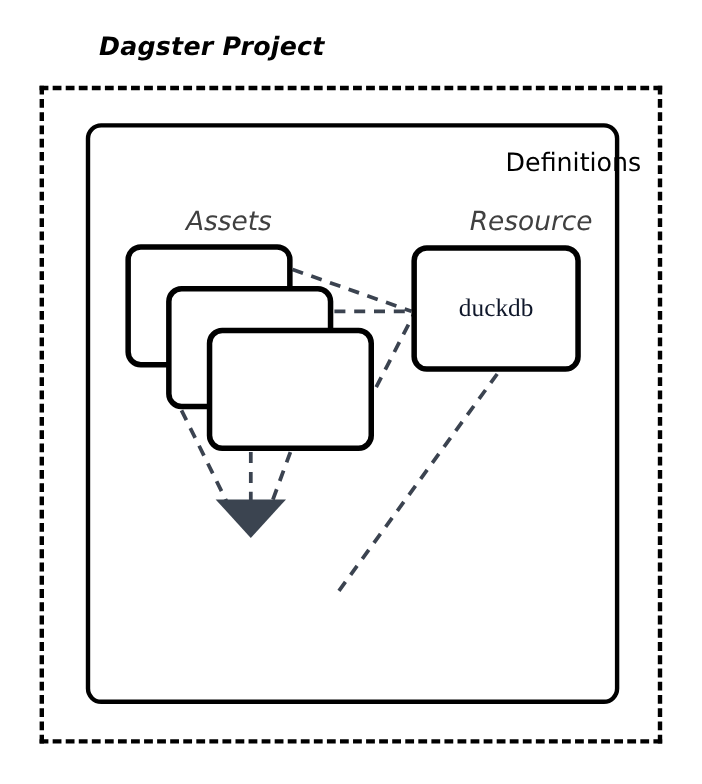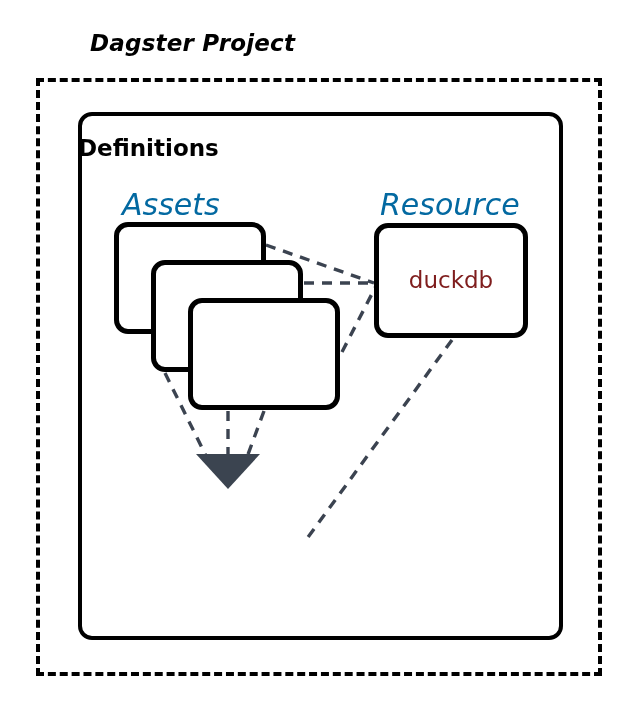--- a/index.html
+++ b/index.html
@@ -58,53 +58,54 @@
     border-radius: 14px;
     box-sizing: border-box;
     background: transparent;
   }
 
   .definitions-title {
     position: absolute;
     left: 78px;
     top: 135px;
     width: 505px;
-    text-align: left;
+    text-align: right;
     font-size: 23px;
     color: #000000;
     white-space: nowrap;
-    font-weight: bold;
   }
 
   
   .group-label {
     position: absolute;
-    font-size: 30px;
+    font-size: 24px;
     font-style: italic;
-    color: #0369a1;
+    color: #404040;
     white-space: nowrap;
+    margin-left: 47px;
   }
   .group-label.assets   { left: 122px; top: 187px; }
   .group-label.resource { left: 380px; top: 187px; }
 
   
   .node {
     position: absolute;
     box-sizing: border-box;
     border: 5px solid #000000;
     border-radius: 14px;
     background: #ffffff;
     display: flex;
     align-items: center;
     justify-content: center;
     text-align: center;
-    color: #7f1d1d;
+    color: #0f172a;
     font-size: 23px;
     line-height: 1.22;
     padding: 0 19px;
+    font-family: Liberation Serif, serif;
   }
 
   .asset-card { width: 152px; height: 112px; }
   .asset-card-1 { left: 114px; top: 222px; z-index: 3; }
   .asset-card-2 { left: 151px; top: 260px; z-index: 4; }
   .asset-card-3 { left: 188px; top: 298px; z-index: 5; }
 
   .resource-node {
     left: 374px;
     top: 223px;

